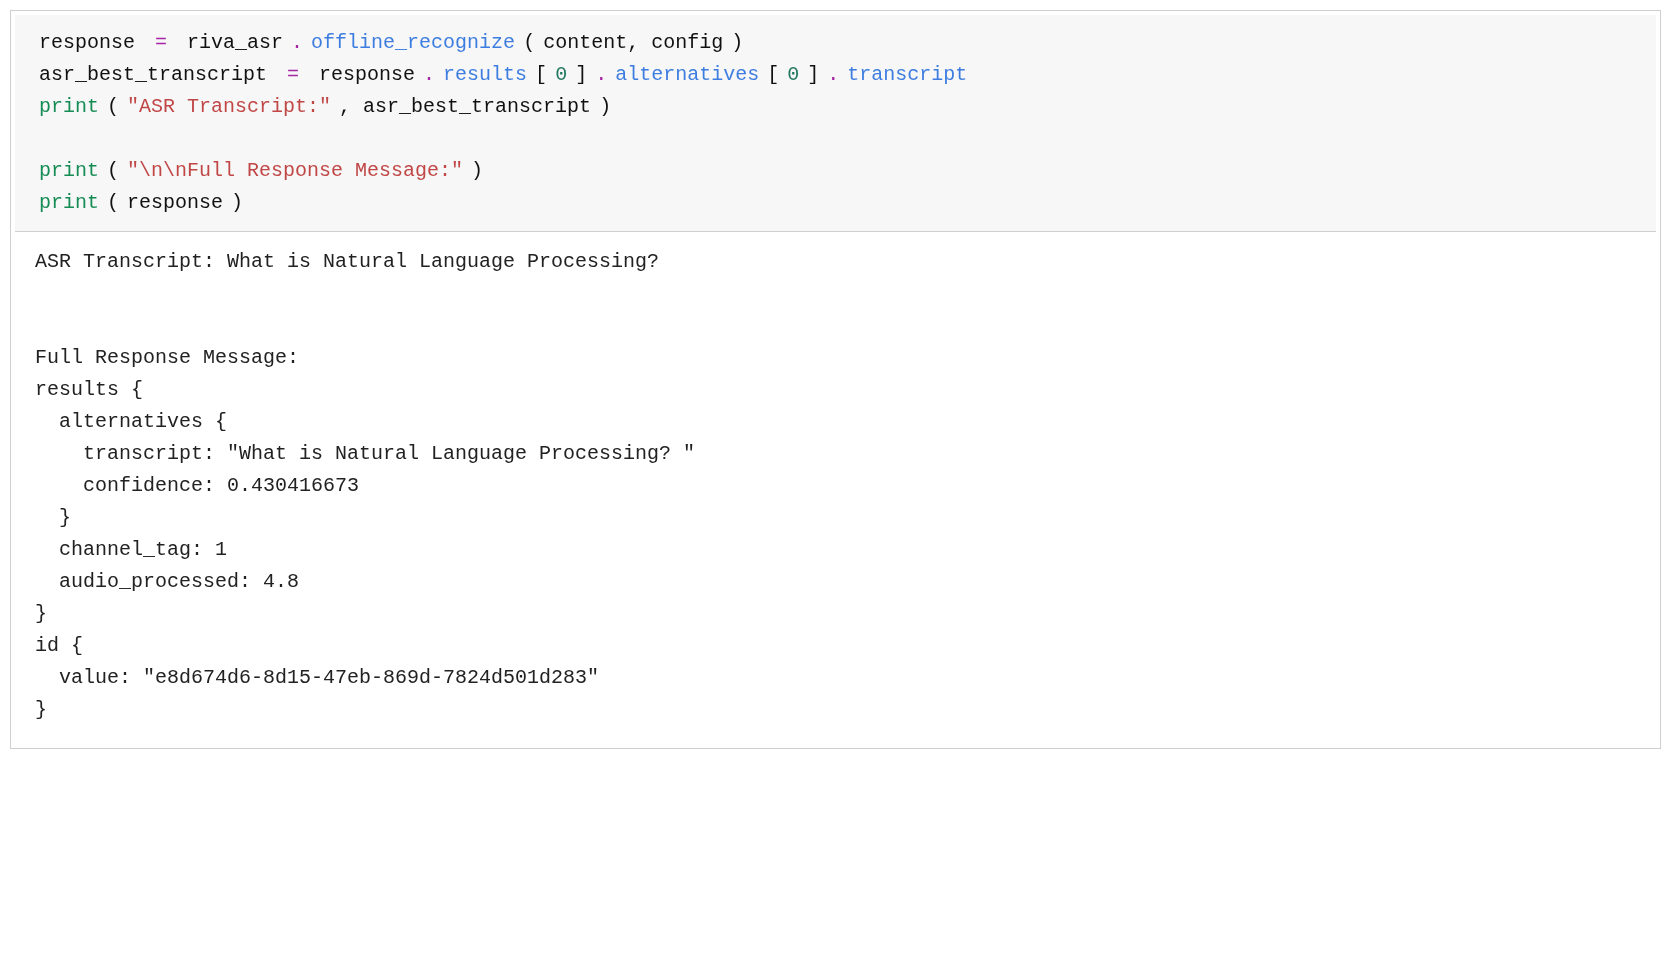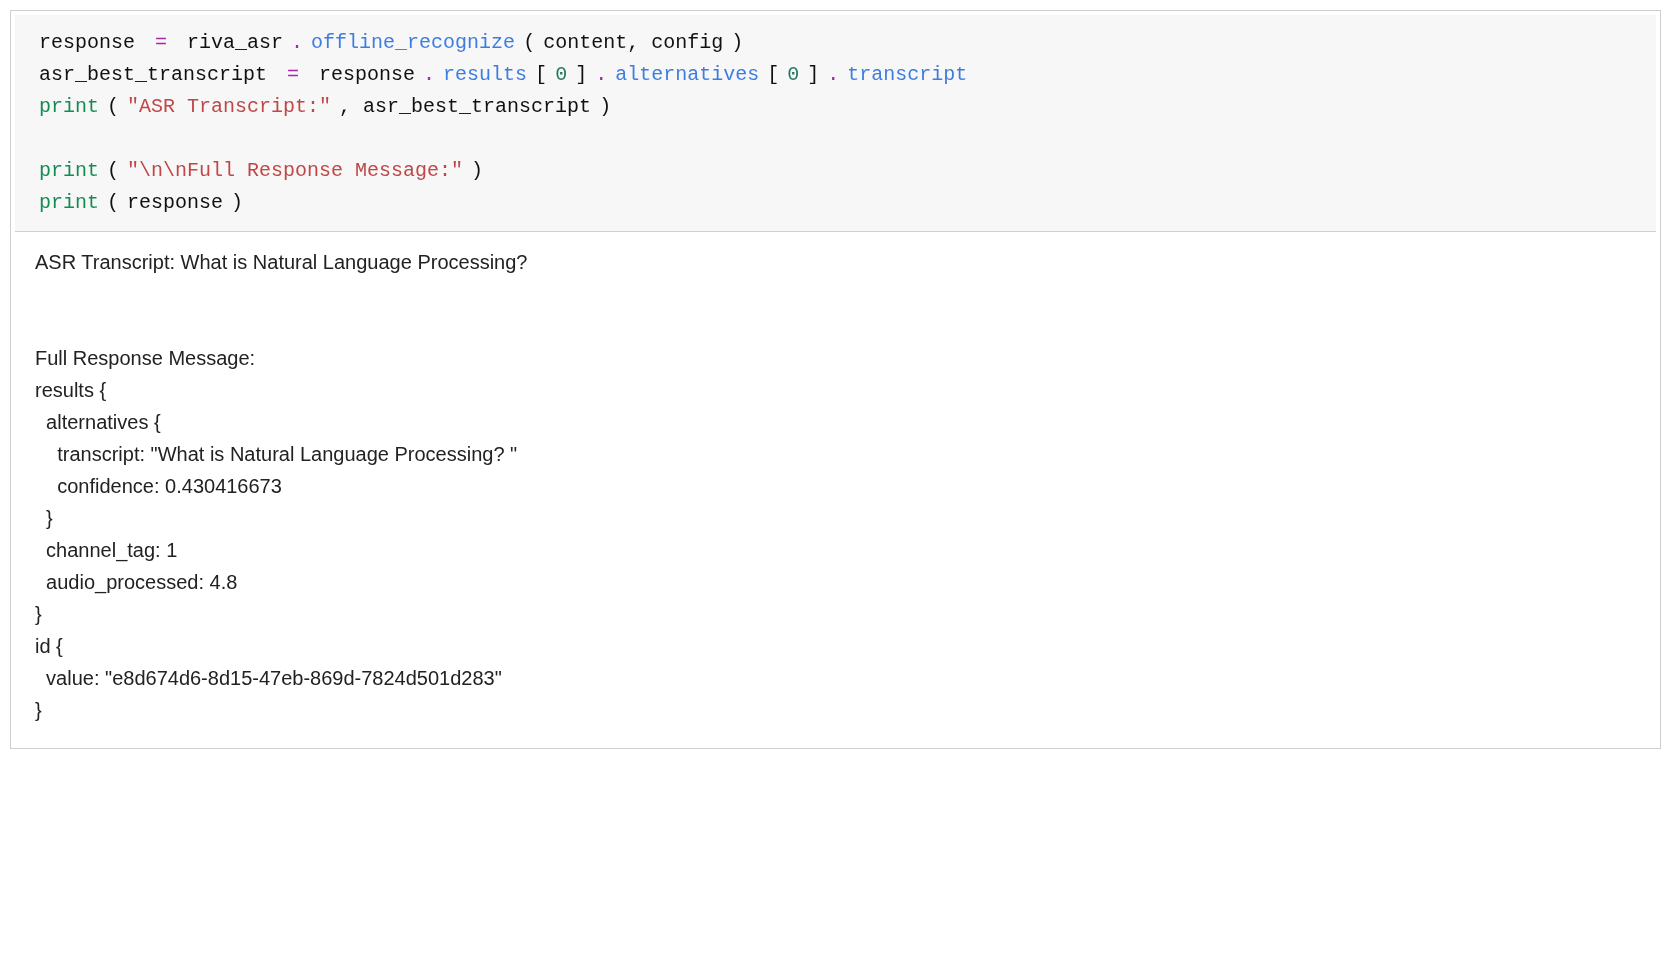--- a/index.html
+++ b/index.html
@@ -18,21 +18,21 @@
     border-bottom: 1px solid #cfcfcf;
     padding: 12px 16px;
     white-space: pre;
     font-family: Consolas, 'Courier New', monospace;
     color: #222;
   }
   .output-block {
     background: #ffffff;
     padding: 14px 16px 18px 16px;
     white-space: pre;
-    font-family: Liberation Sans, sans-serif;
+    font-family: Liberation Mono, monospace;
     color: #222;
   }
   
   .tok-name   { color: #111; }
   .tok-op     { color: #a626a4; }
   .tok-attr   { color: #3e7de0; }     
   .tok-num    { color: #227860; }
   .tok-func   { color: #168c55; }     
   .tok-str    { color: #c14747; }     
   .tok-punc   { color: #111; }

